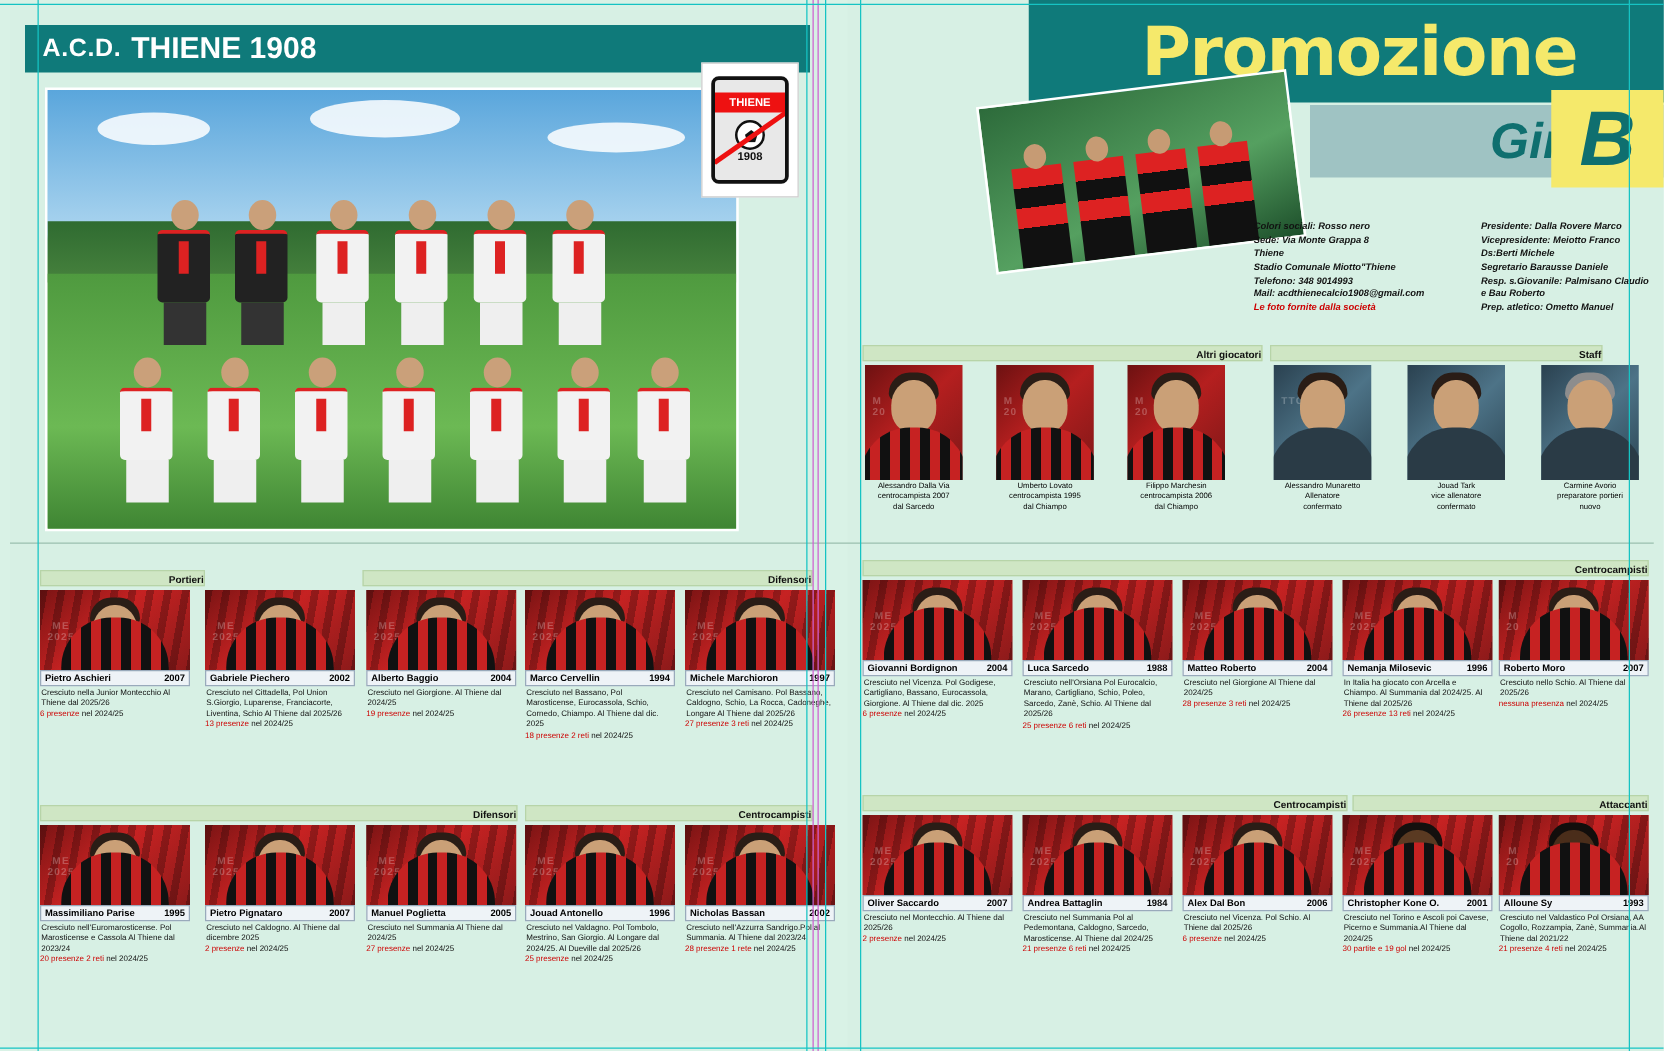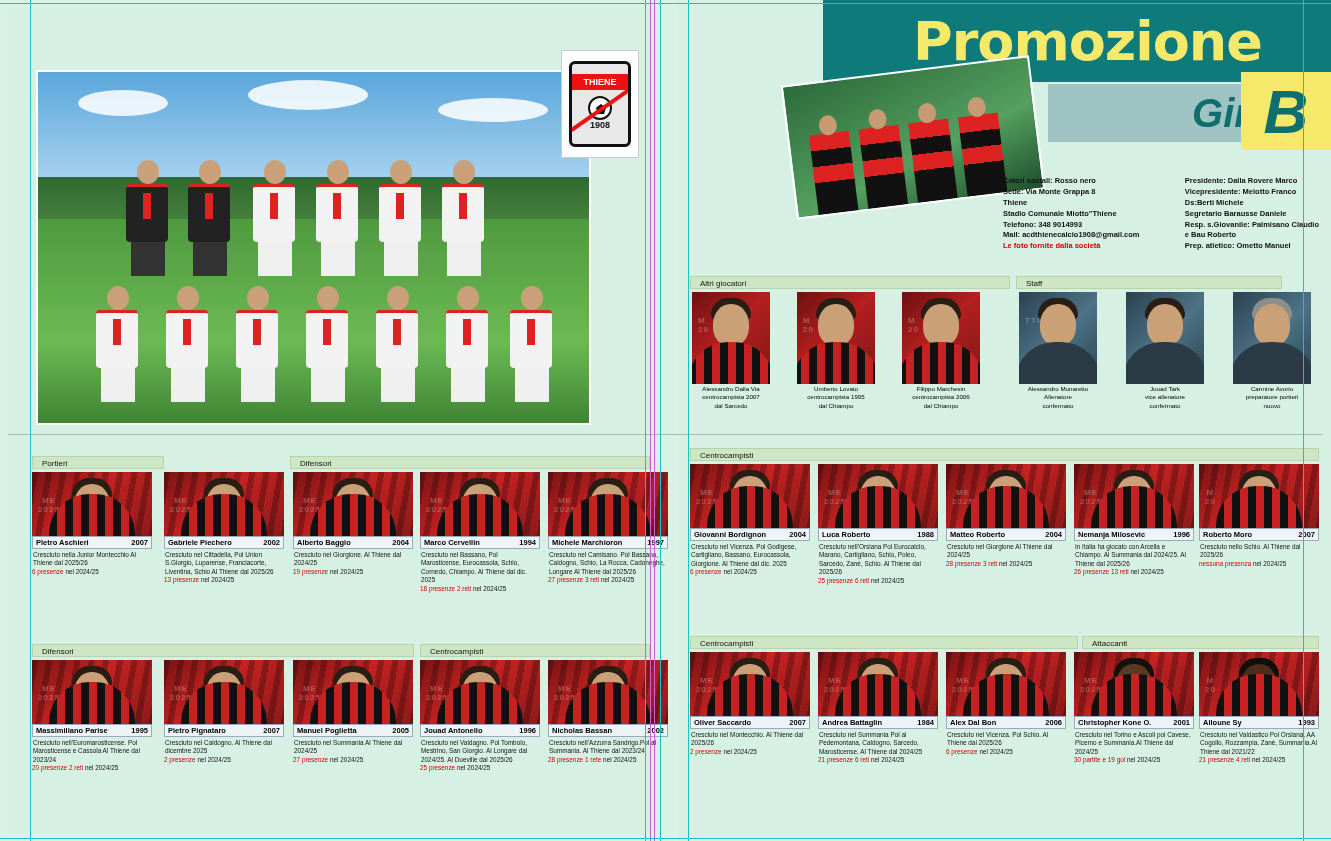--- a/index.html
+++ b/index.html
@@ -108,32 +108,33 @@
     position:absolute; left:110px; top:70px; width:250px; height:135px;
     background:linear-gradient(160deg,#2d6b3b,#55a060 60%,#1d4f2b);
     border:2px solid #fff; transform:rotate(-7deg); overflow:hidden;
   }
   .cel-p { position:absolute; bottom:0; width:40px; height:80px;
            background:linear-gradient(#d22 0 20%, #111 20% 40%, #d22 40% 60%, #111 60% 100%); }
   .cel-head { position:absolute; width:18px; height:20px; background:#c69b74; border-radius:50%; }
 
   .info-block {
     position:absolute; left:325px; top:176px; width:320px;
-    font-size:7.5px; line-height:1.45; color:#111; font-weight:bold;
+    font-size:7.5px; line-height:1.45; color:#111; font-weight:bold;font-style:italic;
   }
   .info-cols { display:flex; gap:14px; }
   .info-left { width:170px; }
   .info-right { width:140px; }
   .info-red { color:#c00; }
 
   
   .sec-strip {
     position:absolute; height:13px; background:#cfe6c4; color:#111;
-    font-size:8px; font-weight:normal; padding-left:9px; line-height:13px;
+    font-size:8px; font-weight:bold; padding-left:9px; line-height:13px;
     border:0.5px solid #b7d4a8;
+    text-align:right;
   }
 
   
   .card { position:absolute; width:120px; }
   .card .photo {
     width:120px; height:64px;
     background:linear-gradient(135deg,#7a1414,#c62222 45%,#8c1a1a);
     position:relative; overflow:hidden;text-align:center;
   }
   .card .photo:before{
@@ -168,20 +169,24 @@
 
   .hr-sep { position:absolute; left:8px; right:8px; height:1px; background:#9bbfae; }
 </style>
 </head>
 <body>
 
 <div class="page">
 
   <div class="left-page">
 
+    <div class="title-bar">
+      <span class="small">A.C.D.</span>
+      <span class="big">THIENE 1908</span>
+    </div>
 
     <div class="team-photo">
       <div class="sky"></div>
       <div class="cloud" style="left:40px;top:18px;width:90px;height:26px;"></div>
       <div class="cloud" style="left:210px;top:8px;width:120px;height:30px;"></div>
       <div class="cloud" style="left:400px;top:26px;width:110px;height:24px;"></div>
       <div class="trees"></div>
       <div class="pitch"></div>
 
       <div class="player" style="left:88px;bottom:42%;">
@@ -561,21 +566,21 @@
       <div class="stat">6 presenze<span class="blk"> nel 2024/25</span></div>
     </div>
     <div class="card" style="left:140px; top:464px;">
       <div class="photo">
         <div class="ph-watermark">ME<br>2025</div>
           <div class="ph-hair"></div>
           <div class="ph-head"></div>
           <div class="ph-body"></div>
       </div>
       <div class="namebar">
-        <span>Luca Roberto</span>
+        <span>Luca Sarcedo</span>
         <span>1988</span>
       </div>
       <div class="desc">Cresciuto nell'Orsiana Pol Eurocalcio, Marano, Cartigliano, Schio, Poleo, Sarcedo, Zanè, Schio. Al Thiene dal 2025/26</div>
       <div class="stat">25 presenze 6 reti<span class="blk"> nel 2024/25</span></div>
     </div>
     <div class="card" style="left:268px; top:464px;">
       <div class="photo">
         <div class="ph-watermark">ME<br>2025</div>
           <div class="ph-hair"></div>
           <div class="ph-head"></div>

